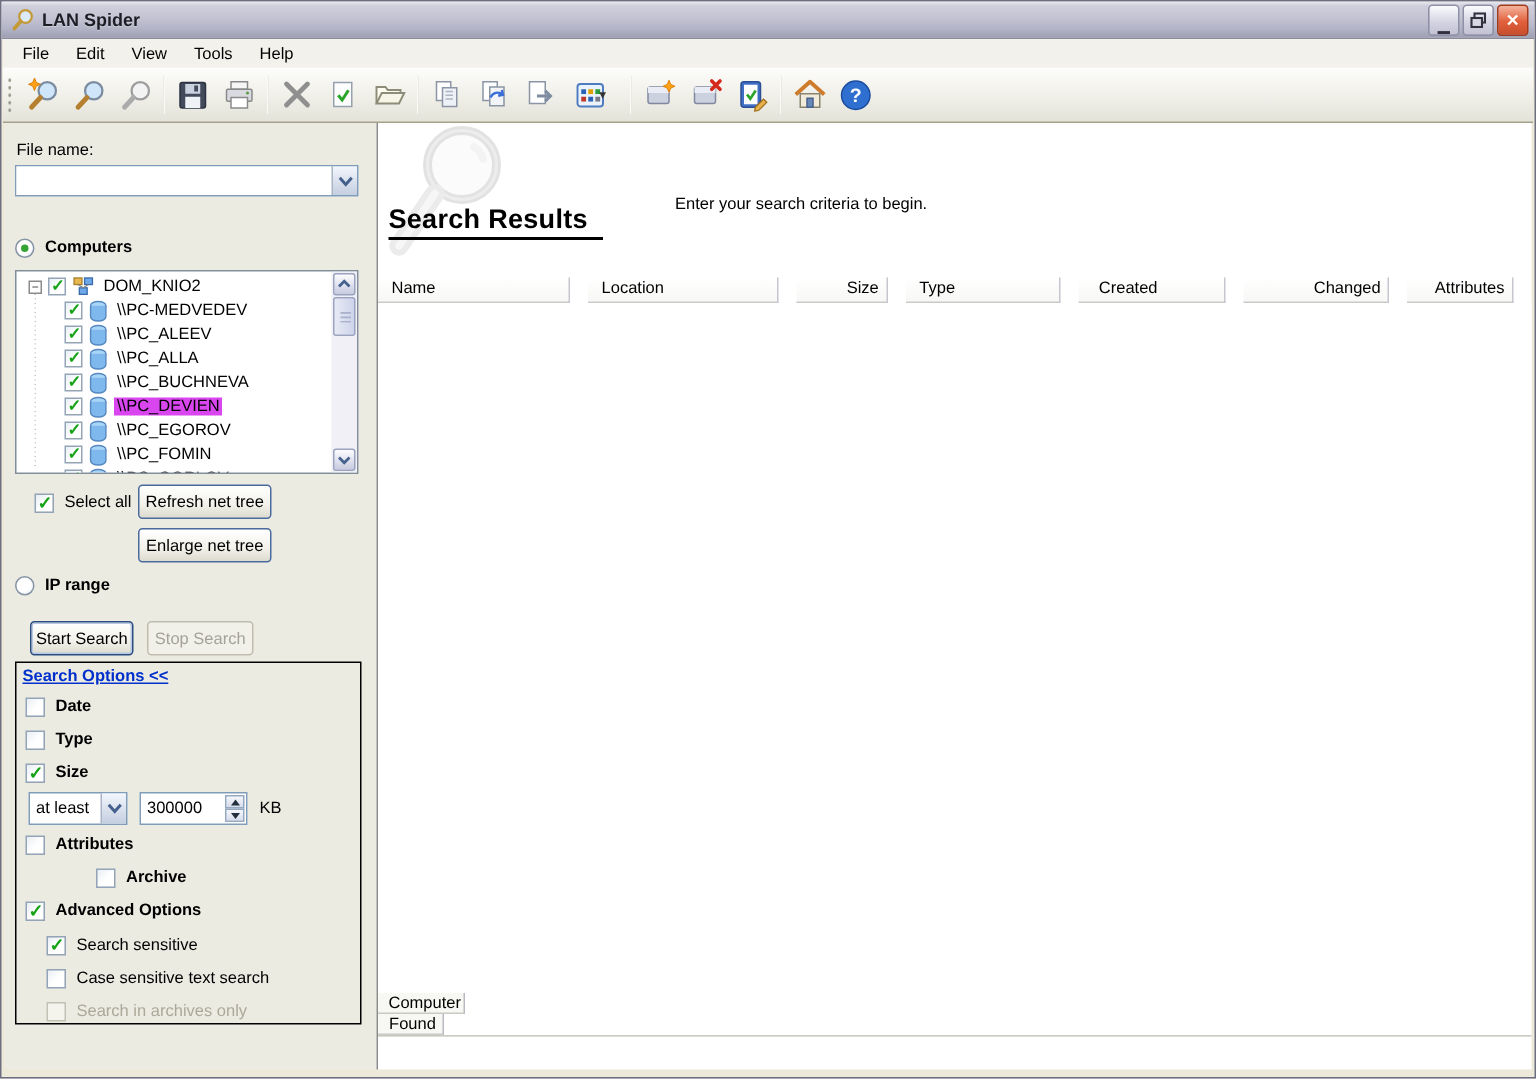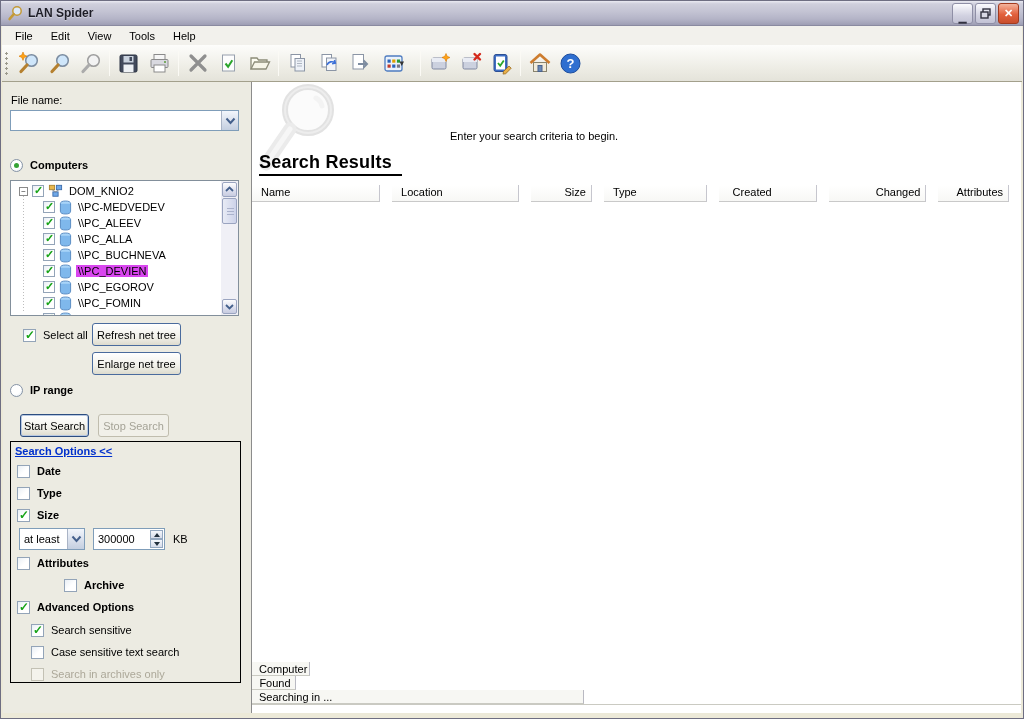--- a/index.html
+++ b/index.html
@@ -106,21 +106,21 @@
 
   .spin { width:13px; height:18px; display:flex; flex-direction:column; margin-right:1px; }
   .spin div { flex:1; border:1px solid #94a8c0; background:linear-gradient(180deg,#f4f7fc,#d6dcea);
     display:flex; align-items:center; justify-content:center; }
   .tri-up { width:0; height:0; border-left:3px solid transparent; border-right:3px solid transparent; border-bottom:4px solid #22303e; }
   .tri-dn { width:0; height:0; border-left:3px solid transparent; border-right:3px solid transparent; border-top:4px solid #22303e; }
 
   
   #watermark { left:2px; top:2px; width:86px; height:92px; }
   #hint { left:198px; top:48px; }
-  #rheading { left:7px; top:70px; font-size:18px; font-weight:bold;
+  #rheading { left:7px; top:54px; font-size:18px; font-weight:bold;
     border-bottom:2px solid #000; padding:0 10px 1px 0; letter-spacing:.2px; }
 
   #colhdr { left:0; top:103px; right:0; height:17px; display:flex;gap:12px; }
   .hcell { border-right:1px solid #c6c6ce; border-bottom:1px solid #c9c9c9;
     background:linear-gradient(180deg,#ffffff,#f7f7f5); padding:1px 5px 0 9px; white-space:nowrap; overflow:hidden;}
   .hcell.r { text-align:right; padding-right:5px; }
   .hfill { flex:1; background:#d2e2f2; border-bottom:1px solid #c9c9c9; }
 
   #listarea { left:0; top:120px; right:0; height:460px; background:#fff; }
 
@@ -525,18 +525,17 @@
       <div class="hcell" style="width:100px; padding-left:14px;text-align:right;">Changed</div>
       <div class="hcell r" style="width:72px;">Attributes</div>
       <div class="hfill"></div>
     </div>
 
     <div id="listarea" class="abs"></div>
 
     <div id="statushdr" class="abs">
       <div class="scell" style="width:58px;">Computer</div>
       <div class="scell" style="width:44px; text-align:center;">Found</div>
-      <div class="scell" style="width:332px;">Searching in ...</div>
       <div class="sfill"></div>
     </div>
   </div>
 
 </div>
 
 </body></html>

